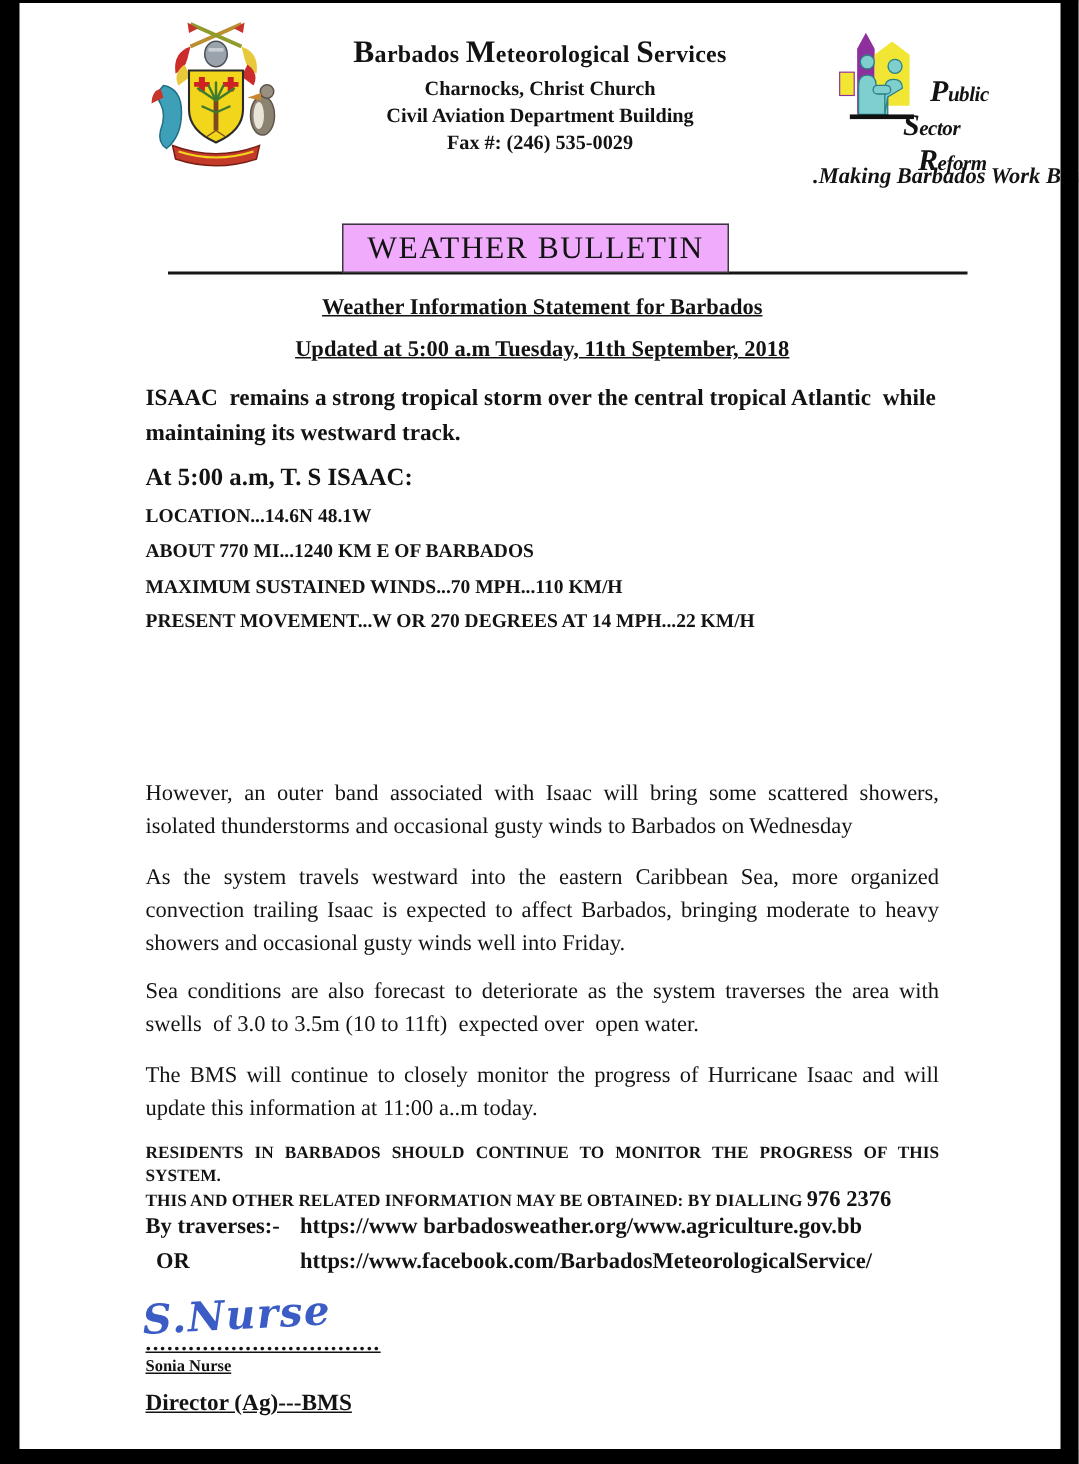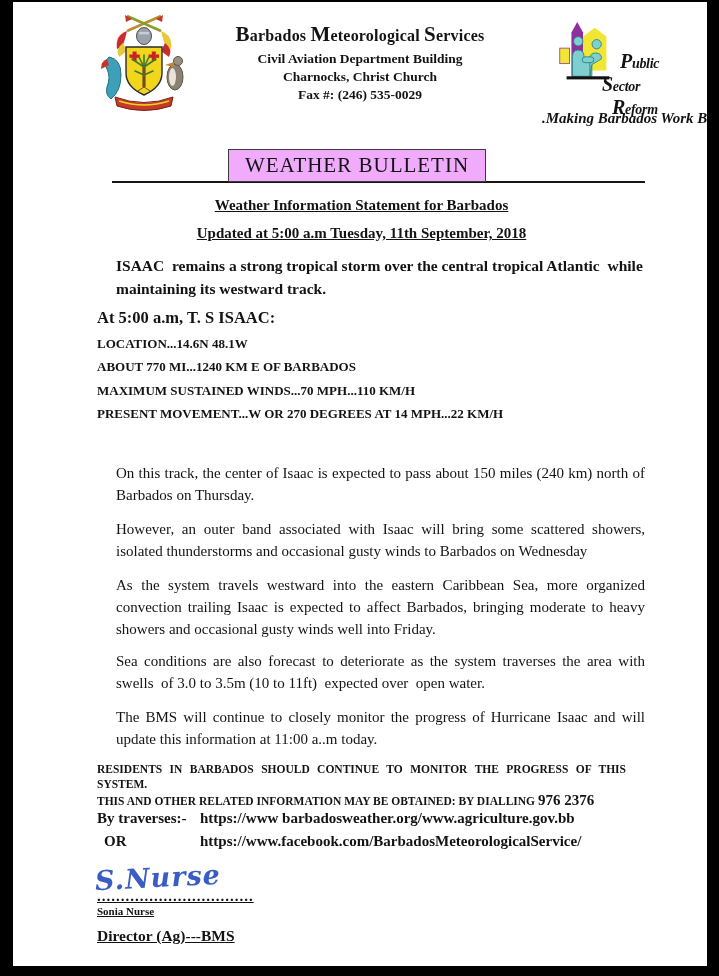--- a/index.html
+++ b/index.html
@@ -41,21 +41,21 @@
     font-size:21px; letter-spacing:1px; background:#f0abfc; z-index:2; }
   .title-rule { position:absolute; left:112px; top:181px; width:533px; height:2px; background:#161616; }
 
   .subhead { position:absolute; left:97px; width:529px; text-align:center;
     font-weight:bold; font-size:15px; text-decoration:underline; }
   .sub1 { top:197px; }
   .sub2 { top:225px; }
 
   
   .col { position:absolute; left:97px; width:529px; }
-  .keep-spaces { white-space:pre-wrap;margin-left:19px; }
+  .keep-spaces { white-space:pre-wrap; }
   .intro { top:255px; font-weight:bold; font-size:15.5px; line-height:22.5px; }
   .pos-heading { top:308px; font-weight:bold; font-size:16.5px; }
   .details { top:332px; font-weight:bold; font-size:13px; }
   .details div { line-height:23.4px; }
   .para { font-size:15px; line-height:21.8px; text-align:justify; }
   .p1 { top:463px; } .p2 { top:519px; } .p3 { top:575px; }
   .p4 { top:651px; } .p5 { top:707px; }
 
   .advisory { top:762px; font-weight:bold; font-size:11.5px; line-height:14.5px; }
   .advisory .just-line { display:block; text-align:justify; text-align-last:justify; }
@@ -133,22 +133,22 @@
     <g>
       <path d="M16,84 q29,11 58,0 l-2,9 q-27,9 -54,0 z" fill="#c43b2a" stroke="#7a1f14" stroke-width="1"></path>
       <path d="M20,88 q25,8 50,0" stroke="#f2d61c" stroke-width="1.4" fill="none"></path>
     </g>
   </svg>
 
   <div class="org-block">
     <div class="org-name">
       <span><span class="org-cap">B</span><span>arbados </span></span><span><span class="org-cap">M</span><span>eteorological </span></span><span><span class="org-cap">S</span><span>ervices</span></span>
     </div>
+    <div class="org-line">Charnocks, Christ Church</div>
     <div class="org-line">Civil Aviation Department Building</div>
-    <div class="org-line">Charnocks, Christ Church</div>
     <div class="org-line">Fax #: (246) 535-0029</div>
   </div>
 
   <div class="psr">
     <svg class="psr-graphic" width="68" height="88" viewBox="0 0 70 62" xmlns="http://www.w3.org/2000/svg">
       <rect x="8" y="27" width="10" height="16" fill="#f2e635" stroke="#8e2f9e" stroke-width="0.8"></rect>
       <polygon points="20,11 26,0 32,11 32,56 20,56" fill="#8e2f9e"></polygon>
       <polygon points="32,15 44,6 56,15 56,50 32,50" fill="#f2e635"></polygon>
       <g fill="#7fcfce" stroke="#2b7f85" stroke-width="0.9">
         <circle cx="27" cy="20" r="4.8"></circle>
@@ -176,21 +176,20 @@
   <div class="col intro keep-spaces">ISAAC  remains a strong tropical storm over the central tropical Atlantic  while maintaining its westward track.</div>
   <div class="col pos-heading">At 5:00 a.m, T. S ISAAC:</div>
 
   <div class="col details">
     <div>LOCATION...14.6N 48.1W</div>
     <div>ABOUT 770 MI...1240 KM E OF BARBADOS</div>
     <div>MAXIMUM SUSTAINED WINDS...70 MPH...110 KM/H</div>
     <div>PRESENT MOVEMENT...W OR 270 DEGREES AT 14 MPH...22 KM/H</div>
   </div>
 
-  <div class="col para p1 keep-spaces">On this track, the center of Isaac is expected to pass about 150 miles (240 km) north of Barbados on Thursday.</div>
   <div class="col para p2 keep-spaces">However, an outer band associated with Isaac will bring some scattered showers, isolated thunderstorms and occasional gusty winds to Barbados on Wednesday</div>
   <div class="col para p3 keep-spaces">As the system travels westward into the eastern Caribbean Sea, more organized convection trailing Isaac is expected to affect Barbados, bringing moderate to heavy showers and occasional gusty winds well into Friday.</div>
   <div class="col para p4 keep-spaces">Sea conditions are also forecast to deteriorate as the system traverses the area with swells  of 3.0 to 3.5m (10 to 11ft)  expected over  open water.</div>
   <div class="col para p5 keep-spaces">The BMS will continue to closely monitor the progress of Hurricane Isaac and will update this information at 11:00 a..m today.</div>
 
   <div class="col advisory">
     <span class="just-line">RESIDENTS IN BARBADOS SHOULD CONTINUE TO MONITOR THE PROGRESS OF THIS</span>
     <span class="last-line">SYSTEM.</span>
   </div>
 

